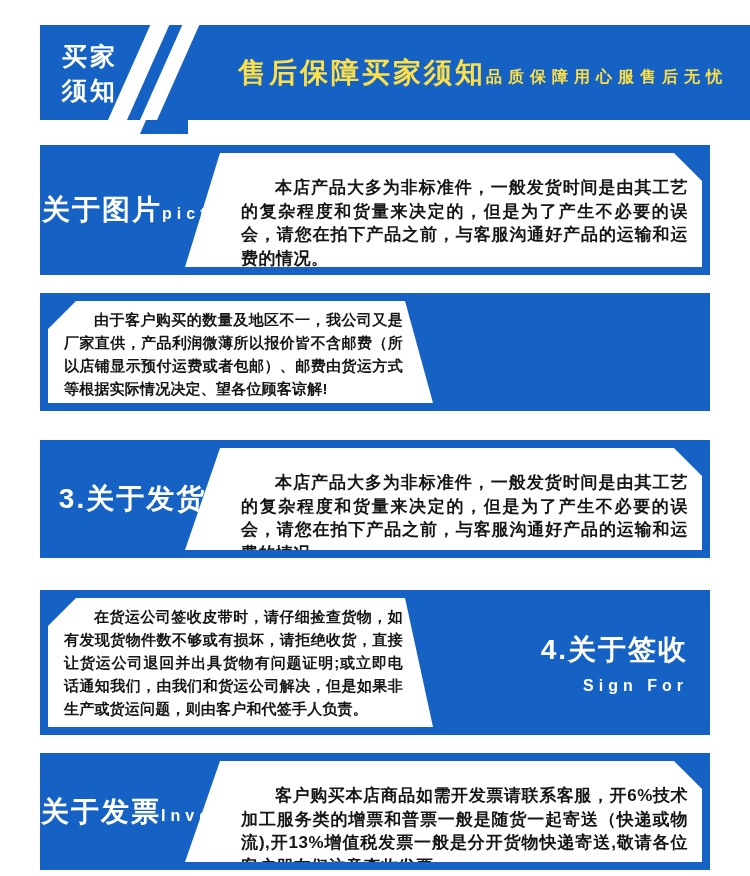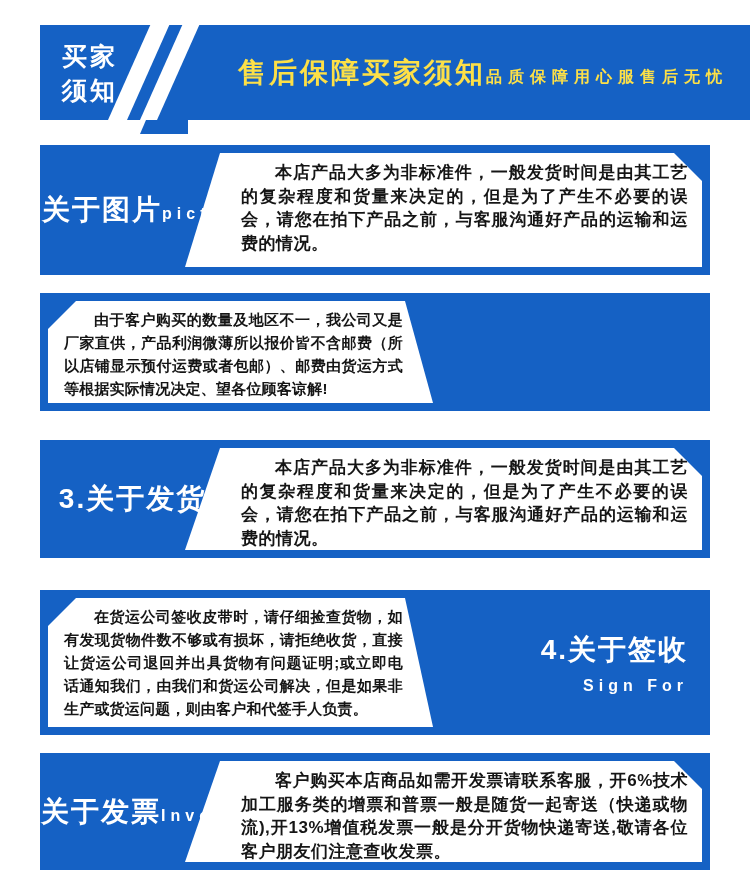--- a/index.html
+++ b/index.html
@@ -27,21 +27,21 @@
   #b2{top:293px;height:118px;}
   #b3{top:440px;height:118px;}
   #b4{top:590px;height:145px;text-decoration:underline;}
   #b5{top:753px;height:117px;}
   .panel{position:absolute;top:8px;bottom:8px;background:#ffffff;overflow:hidden;}
   .panel-r{left:145px;right:8px;
     clip-path:polygon(35px 0,calc(100% - 28px) 0,100% 28px,100% 100%,0 100%);}
   .panel-l{left:8px;right:277px;
     clip-path:polygon(28px 0,calc(100% - 28px) 0,100% 100%,0 100%,0 28px);}
   .body-text{margin:0;color:#151515;font-weight:bold;text-align:justify;text-indent:2em;}
-  .panel-r .body-text{padding:8px 14px 0 56px;font-size:17px;line-height:23.5px;letter-spacing:0.5px;}
+  .panel-r .body-text{padding:23px 14px 0 56px;font-size:17px;line-height:23.5px;letter-spacing:0.5px;}
   .panel-l .body-text{padding:7px 30px 0 16px;font-size:15px;line-height:23px;letter-spacing:0.2px;}
   .label-l{position:absolute;left:0;top:0;height:100%;width:185px;display:flex;flex-direction:row;
     justify-content:center;align-items:center;color:#fff;}
   .label-r{position:absolute;right:0;top:0;height:100%;width:270px;display:flex;flex-direction:column;
     justify-content:center;align-items:flex-end;padding-right:22px;box-sizing:border-box;color:#fff;}
   .sec-title{font-size:28px;font-weight:bold;letter-spacing:2px;white-space:nowrap;}
   .sec-sub{font-size:16px;font-weight:bold;letter-spacing:5px;margin-top:8px;white-space:nowrap;}
 </style>
 </head>
 <body>

